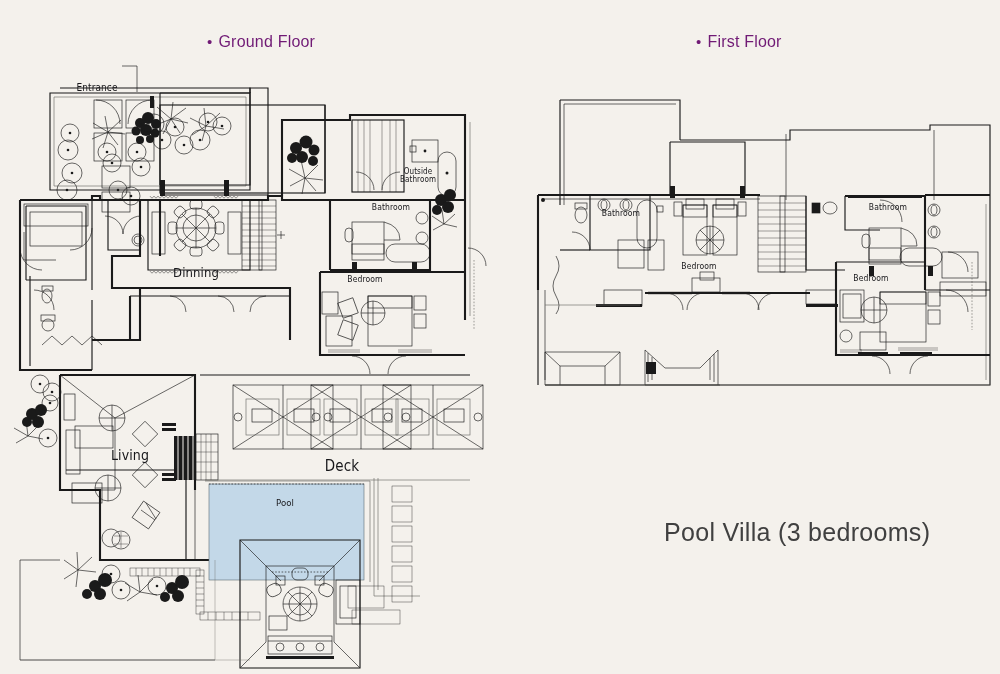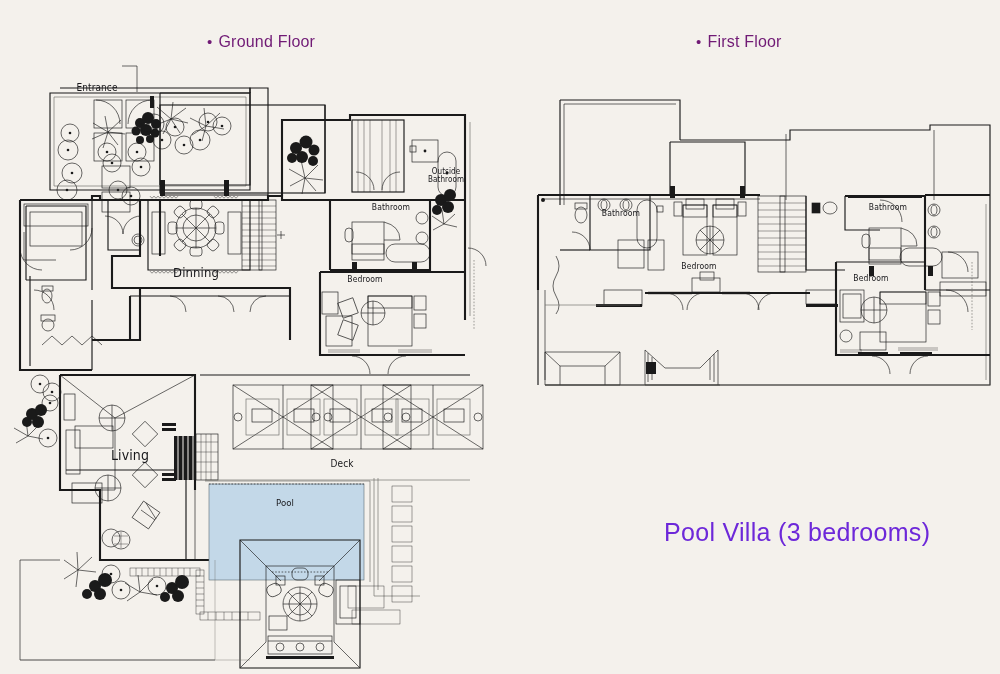--- a/index.html
+++ b/index.html
@@ -15,21 +15,21 @@
     font-size:16px;
     color:#701a75;
     letter-spacing:.2px;
     white-space:nowrap;
   }
   .floor-caption .bullet{display:inline-block;margin-right:6px;font-size:15px;}
   #caption-ground{left:207px;top:33px;}
   #caption-first{left:696px;top:33px;}
   #villa-title{
     position:absolute;left:664px;top:518px;
-    font-size:25px;color:#6d28d9;letter-spacing:.3px;white-space:nowrap;
+    font-size:25px;color:#404040;letter-spacing:.3px;white-space:nowrap;
   }
   .room-label{
     position:absolute;
     font-family:"DejaVu Sans Condensed","Liberation Sans",sans-serif;
     font-size:9px;color:#17171a;letter-spacing:.1px;
     text-align:center;white-space:pre-line;line-height:1.05;
     transform:translateX(-50%);
   }
   svg{position:absolute;left:0;top:0;}
   .w{fill:none;stroke:#1a1a1a;}
@@ -805,26 +805,26 @@
       <path class="w thin" d="M714 354 L714 382"></path>
       <path class="w thin" d="M710 358 L710 380"></path>
       <rect class="solid" x="646" y="362" width="10" height="12"></rect>
       <path class="w thin gray" d="M545 385 L990 385"></path>
       <path class="w thin gray" d="M545 305 L640 305"></path>
     </g>
   </svg>
 
   <div class="room-label" style="left:97px;top:83px;font-size:10px;text-align:center;">Entrance</div>
   <div class="room-label" style="left:196px;top:266px;font-size:13px;">Dinning</div>
-  <div class="room-label" style="left:418px;top:168px;font-size:8px;margin-left:28px;">Outside
+  <div class="room-label" style="left:418px;top:168px;font-size:8px;">Outside
 Bathroom</div>
   <div class="room-label" style="left:391px;top:203px;font-size:8.5px;">Bathroom</div>
   <div class="room-label" style="left:365px;top:275px;font-size:8.5px;">Bedroom</div>
   <div class="room-label" style="left:130px;top:448px;font-size:14px;">Living</div>
-  <div class="room-label" style="left:342px;top:459px;font-size:10px;">Deck</div>
+  <div class="room-label" style="left:342px;top:459px;font-size:15px;">Deck</div>
   <div class="room-label" style="left:285px;top:498px;font-size:9.5px;">Pool</div>
 
   <div class="room-label" style="left:621px;top:209px;font-size:8.5px;">Bathroom</div>
   <div class="room-label" style="left:699px;top:262px;font-size:8.5px;">Bedroom</div>
   <div class="room-label" style="left:888px;top:203px;font-size:8.5px;">Bathroom</div>
   <div class="room-label" style="left:871px;top:274px;font-size:8.5px;">Bedroom</div>
 
 </div>
 
 </body></html>

